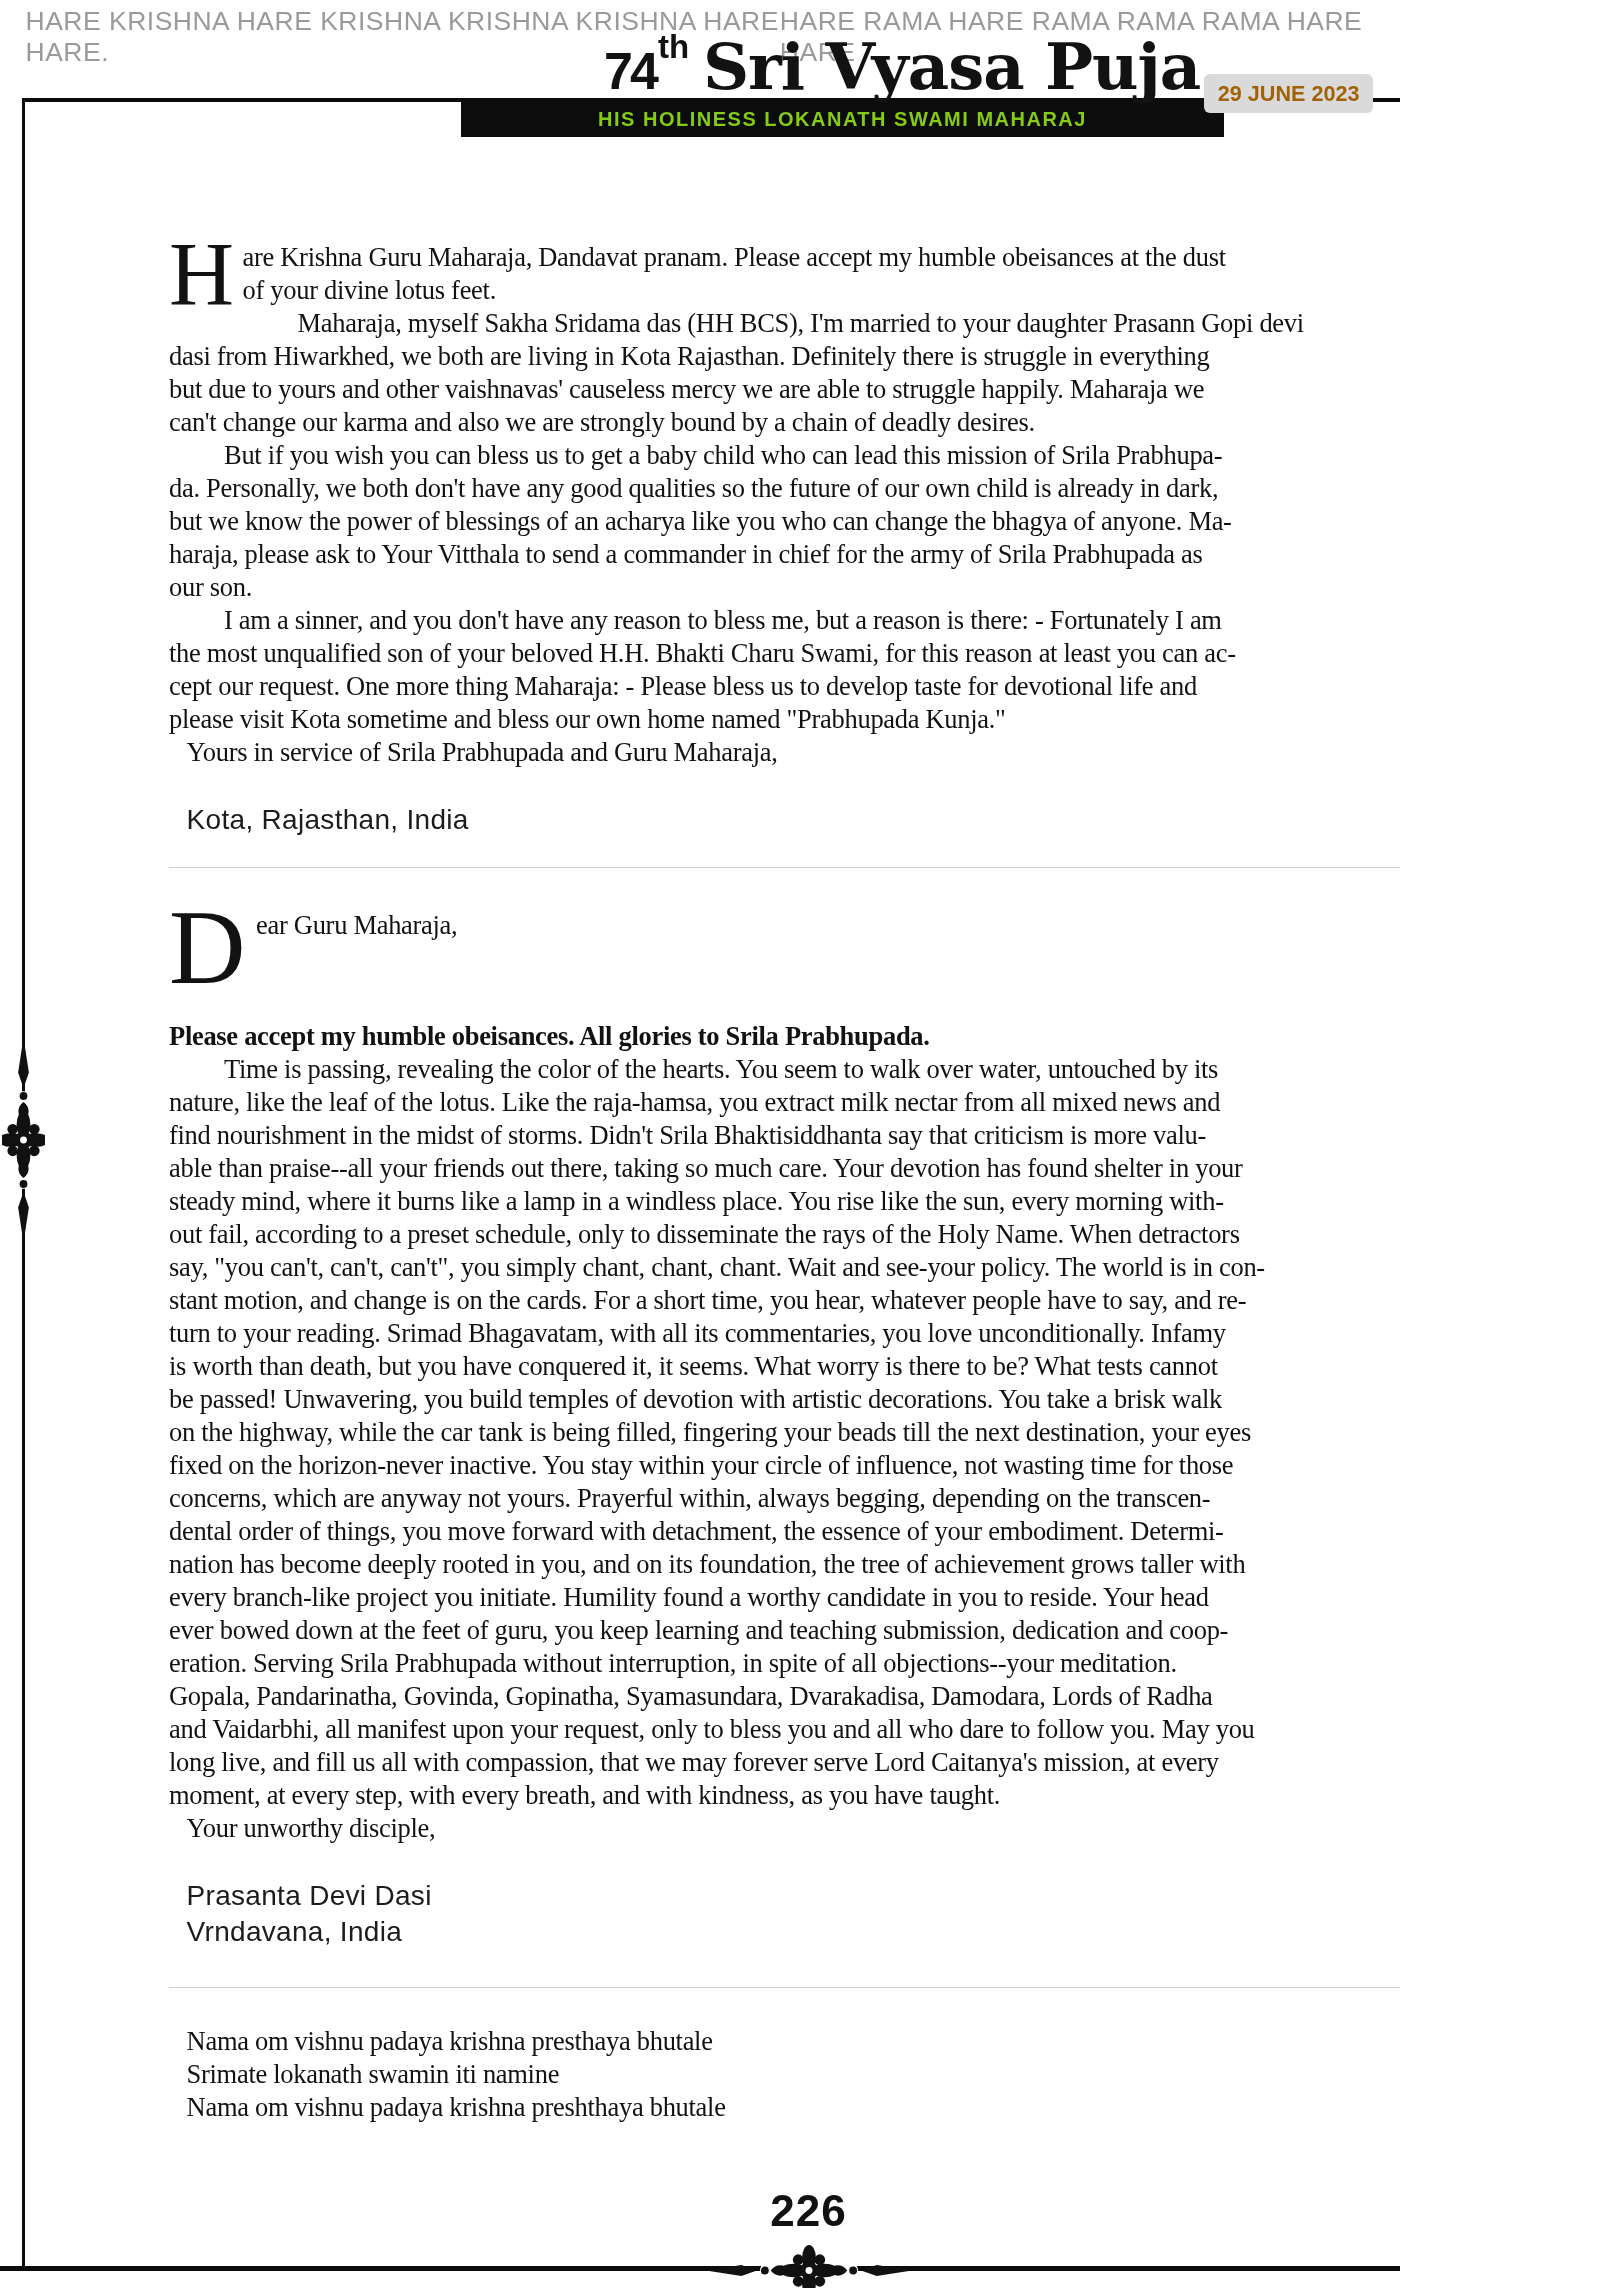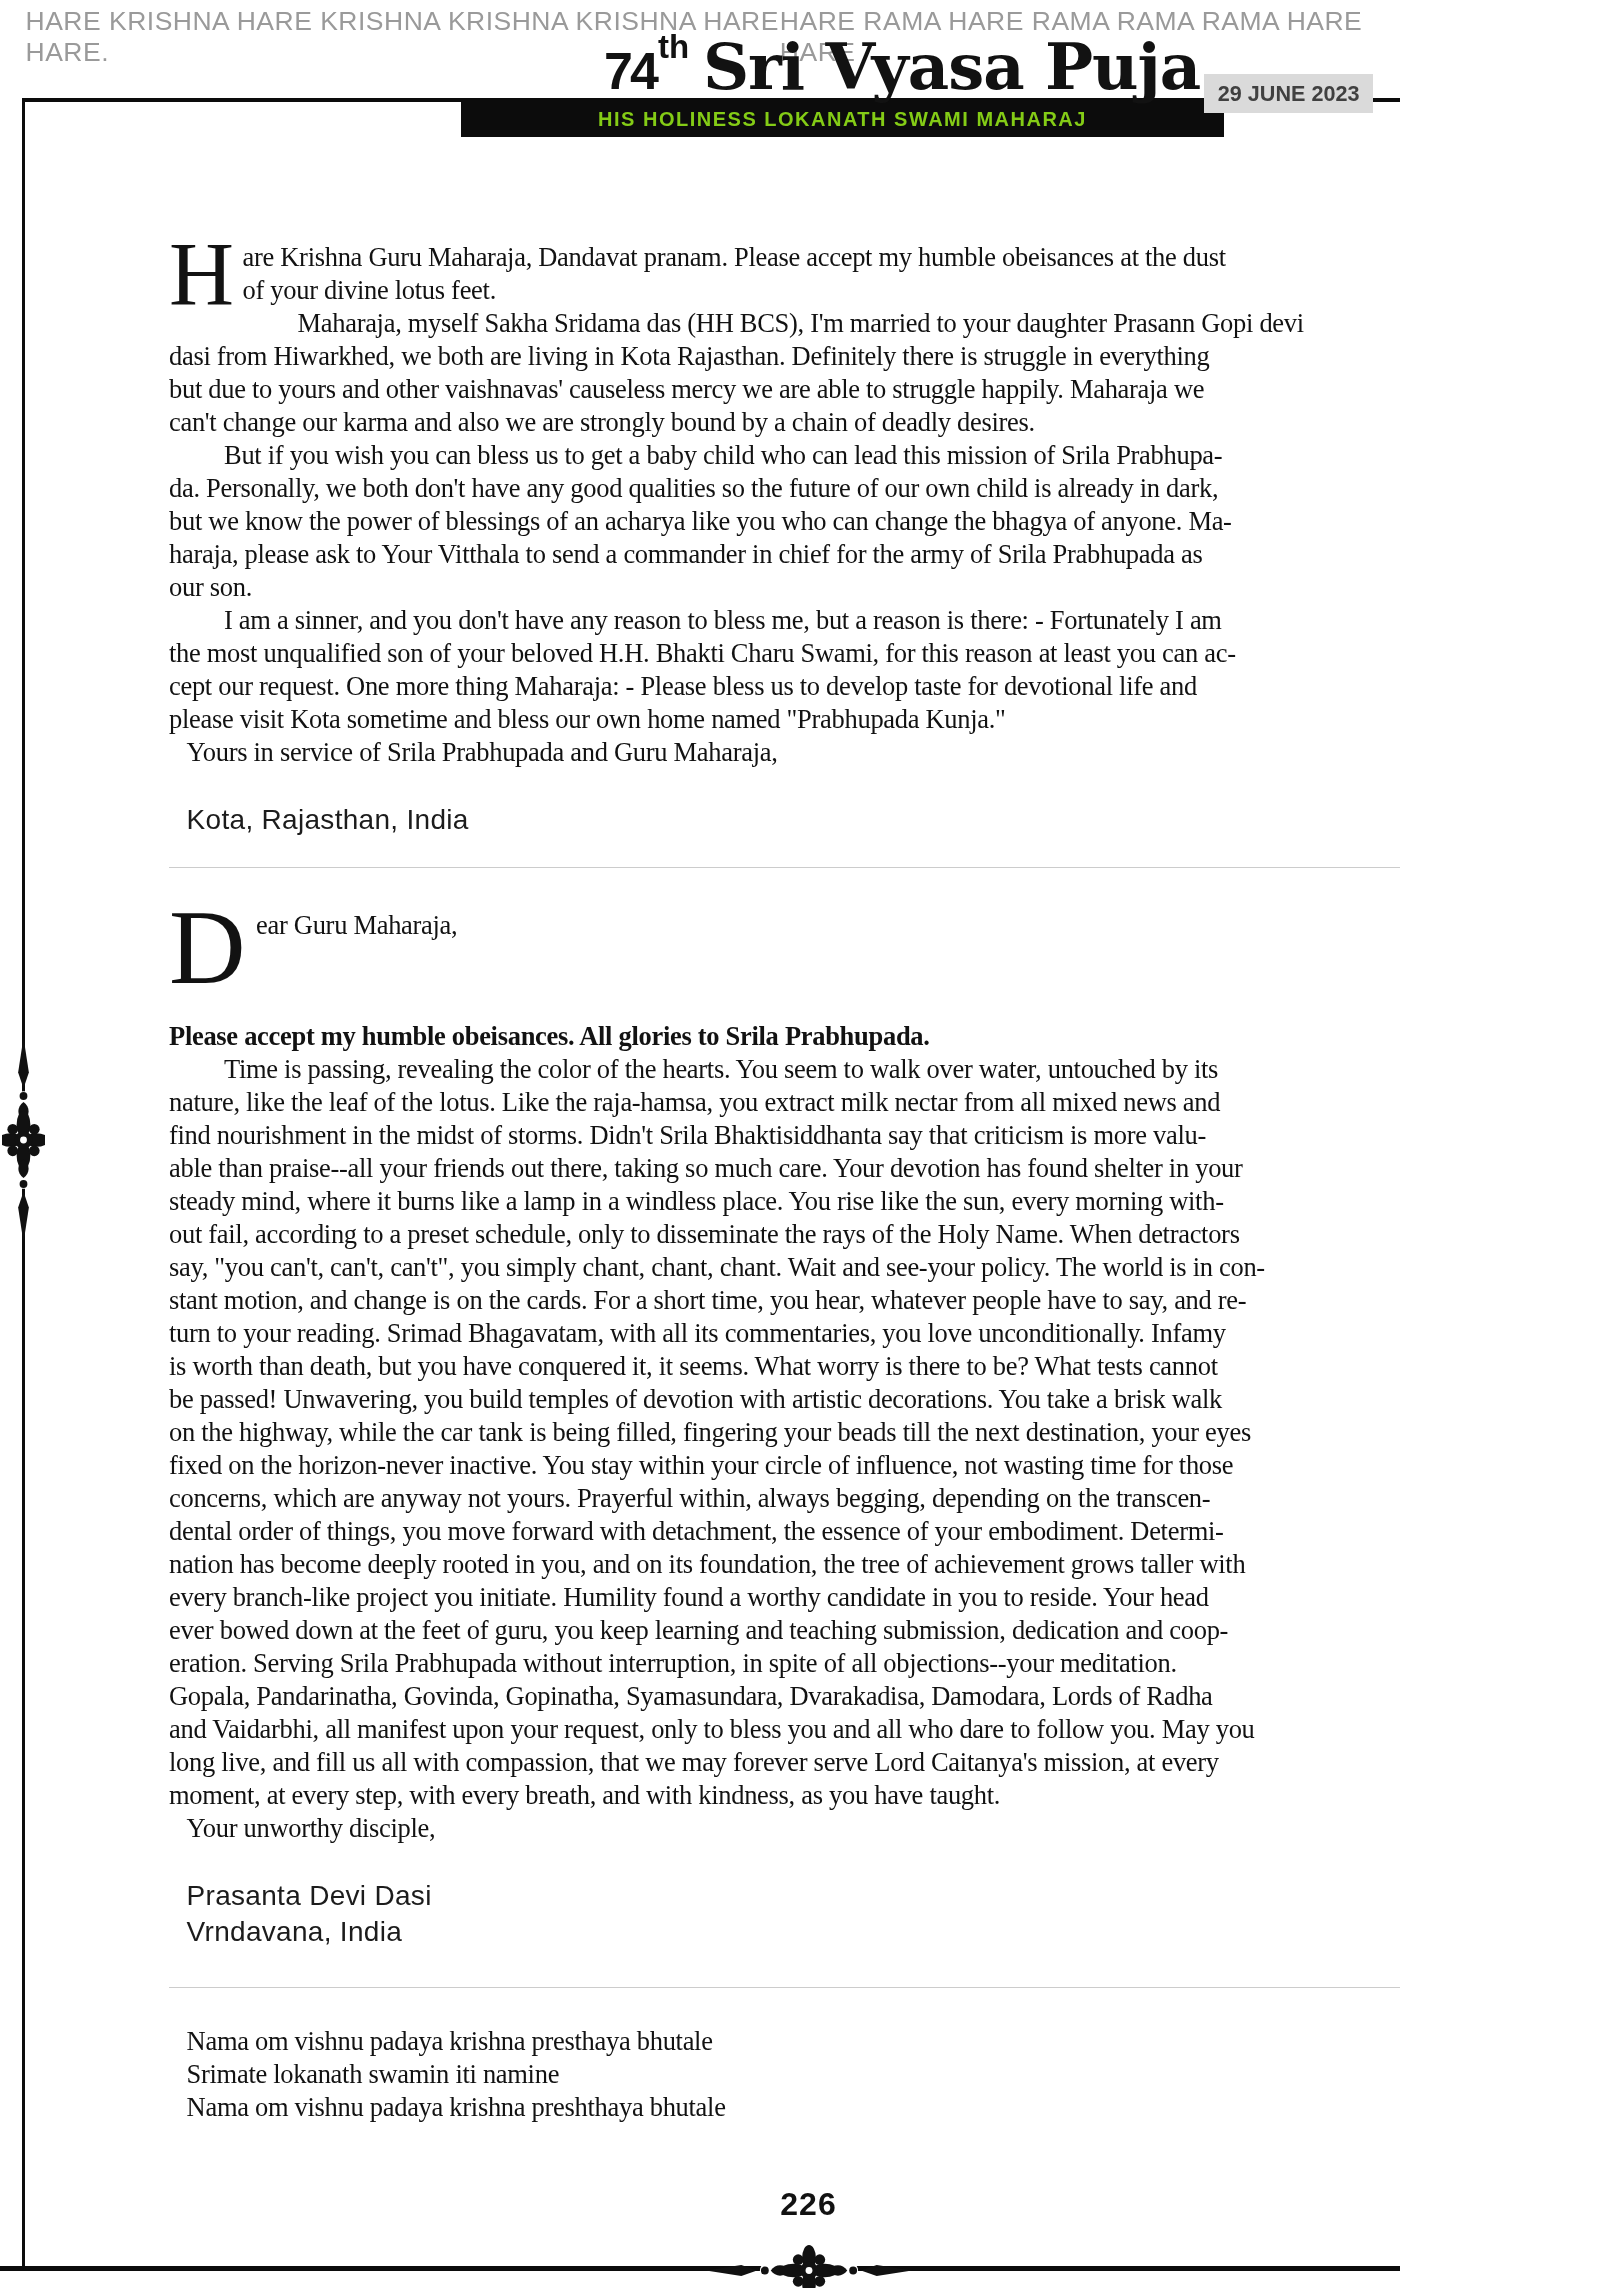--- a/index.html
+++ b/index.html
@@ -10,21 +10,21 @@
   .hare-header { position:absolute; top:5.9px; left:25.5px; right:25.5px;
     display:flex; justify-content:space-between;
     font-family:"Liberation Sans", sans-serif; font-size:26.5px; color:#9a9a9a; letter-spacing:0.5px; }
 
   
   .title-row { position:absolute; top:29px; left:604px; display:flex; align-items:baseline; z-index:3; }
   .t-num { font-family:"Liberation Sans", sans-serif; font-weight:900; font-size:52px; line-height:1; letter-spacing:-2.9px; }
   .t-ord { font-family:"Liberation Sans", sans-serif; font-weight:bold; font-size:33px; position:relative; top:-31px; margin-left:2px; }
   .t-script { font-family:"DejaVu Serif", serif; font-weight:bold; font-size:64px; margin-left:13.7px; letter-spacing:-1px; }
   .date-badge { font-family:"Liberation Sans", sans-serif; font-weight:bold; font-size:21.6px;
-    color:#404040; background:#dadada; padding:6.9px 13.7px 5.9px; margin-left:3.9px; position:relative; top:11.8px; }
+    color:#a16207; background:#dadada; padding:6.9px 13.7px 5.9px; margin-left:3.9px; position:relative; top:11.8px;border-radius:6px; }
 
   
   .banner { position:absolute; top:100px; left:461px; width:763px; height:37px;
     background:#0c0c0c; color:#84cc16; font-family:"Liberation Sans", sans-serif; font-weight:bold;
     font-size:20px; letter-spacing:1.5px; text-align:center; line-height:38px; z-index:2; }
 
   
   .frame-top   { position:absolute; top:98px; left:21.6px; width:1555px; height:3.9px; background:#0c0c0c; }
   .frame-left  { position:absolute; top:98px; left:21.6px;   width:3.9px; height:2172px; background:#0c0c0c; }
   .frame-right { position:absolute; top:98px; left:1572px; width:3.9px; height:2172px; background:#0c0c0c; }
@@ -44,21 +44,21 @@
   .clear { clear:left;font-weight:bold; }
   .closing { padding-left:17.6px; }
   .sig { margin-top:33px; padding-left:17.6px; font-family:"Liberation Sans", sans-serif;
          font-size:28px; line-height:36px; letter-spacing:0.3px; color:#1c1c1c; }
   .divider { border:0; border-top:1px solid #cccccc; margin:29px 0 0 0; width:1276px; }
   .divider.second { margin-top:37px; }
   .mantra-block { margin-top:37px; padding-left:17.6px; }
 
   
   .page-number { position:absolute; top:2186px; left:0; width:1617px; text-align:center;
-    font-family:"Liberation Sans", sans-serif; font-weight:bold; font-size:32px; letter-spacing:1px; }
+    font-family:"Liberation Sans", sans-serif; font-weight:bold; font-size:44px; letter-spacing:1px; }
   .bottom-rule { position:absolute; top:2266px; left:0; width:1617px; height:4.9px; background:#0c0c0c; }
   .bottom-ornament { position:absolute; top:2243px; left:706px; width:206px; height:55px; z-index:2; }
 </style>
 </head>
 <body>
 
 <div class="page">
 
   <div class="hare-header">
     <span>HARE KRISHNA HARE KRISHNA KRISHNA KRISHNA HARE HARE.</span>

